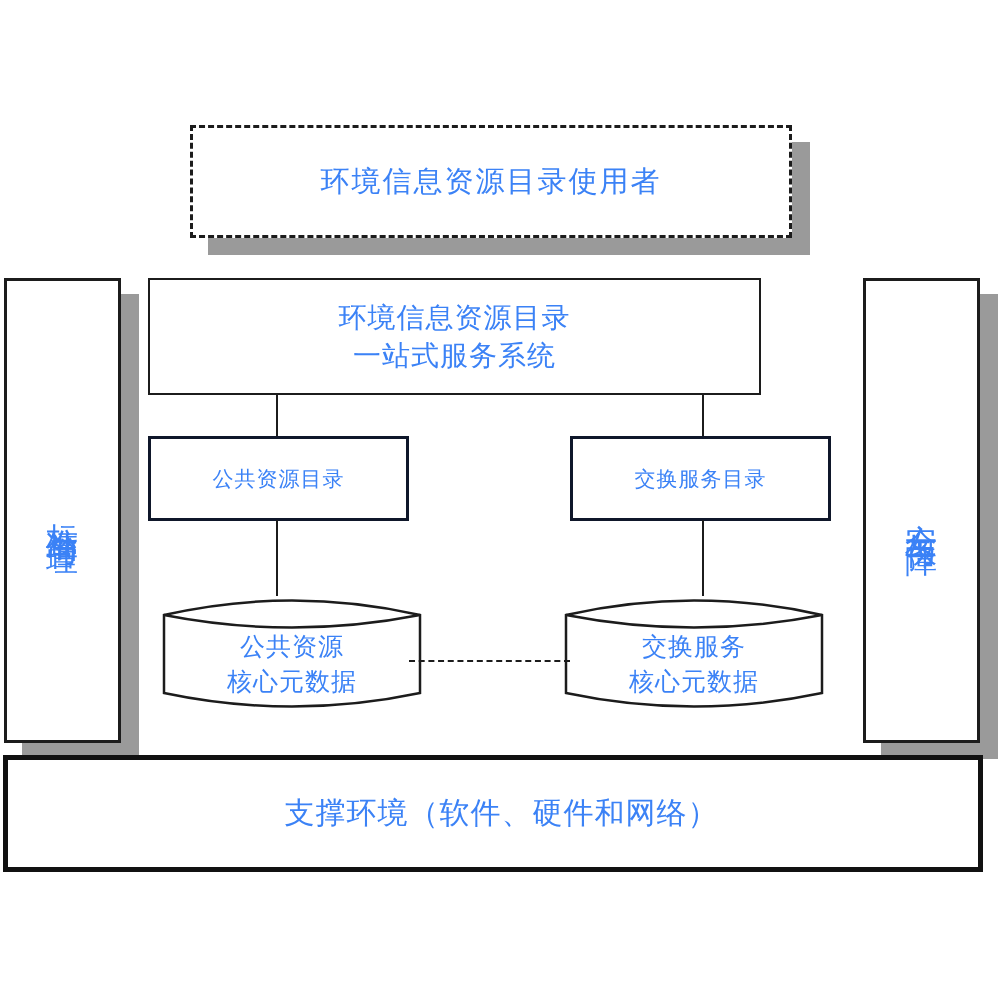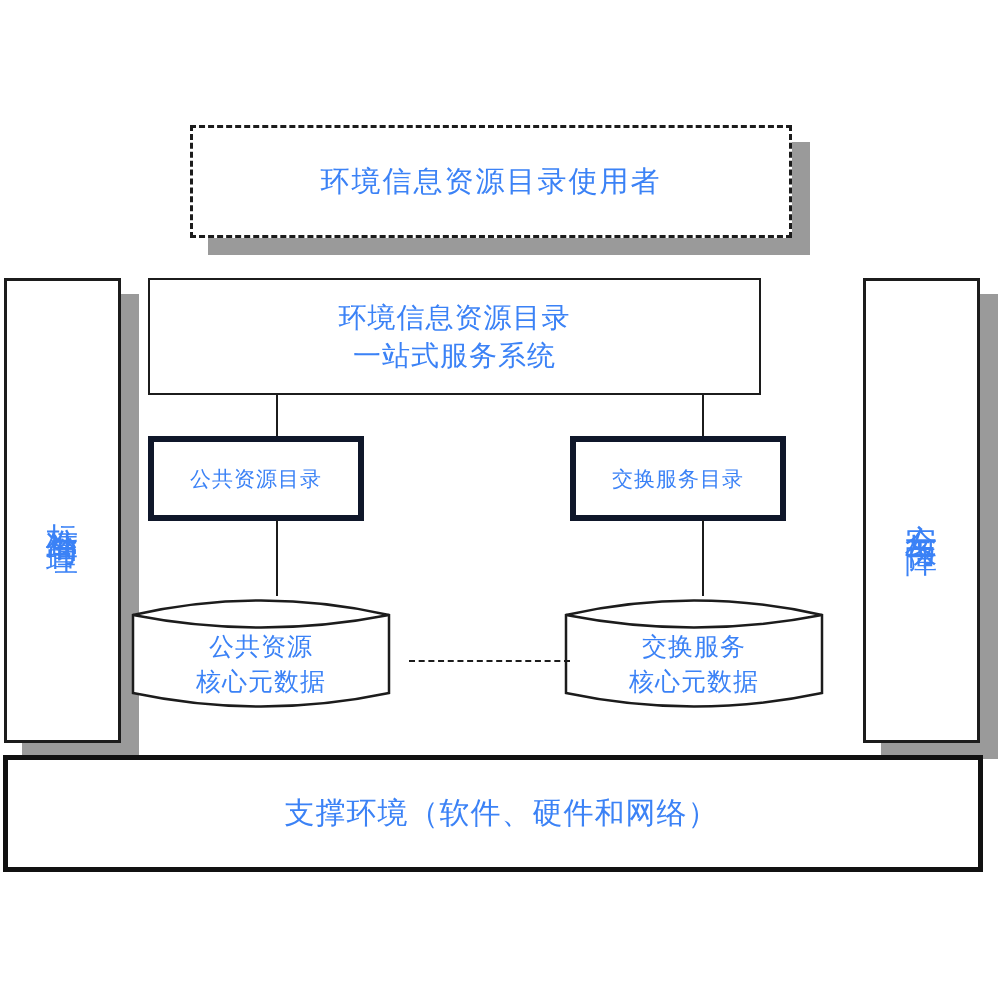--- a/index.html
+++ b/index.html
@@ -51,32 +51,32 @@
     left: 148px; top: 278px; width: 613px; height: 117px;
     border: 2px solid #1c1c1c;
     background: #ffffff;
     display: flex; flex-direction: column; align-items: center; justify-content: center;
     font-size: 28px; line-height: 38px; letter-spacing: 1px;
     text-align: center;
   }
 
   
   .catalog-box {
-    top: 436px; width: 216px; height: 85px;
-    border: 6px solid #0f172a;
+    top: 436px; width: 261px; height: 85px;
+    border: 3px solid #0f172a;
     background: #ffffff;
     display: flex; align-items: center; justify-content: center;
     font-size: 21px; letter-spacing: 1px;
   }
   .catalog-left  { left: 148px; }
   .catalog-right { left: 570px; text-align: center; }
 
   
   .db { top: 593px; width: 262px; height: 124px; }
-  .db-left  { left: 130px; }
+  .db-left  { left: 161px; }
   .db-right { left: 563px; }
   .db svg { position: absolute; left: 0; top: 0; width: 100%; height: 100%; }
   .db .db-label {
     position: absolute; left: 0; top: 36px; width: 100%;
     text-align: center;
     font-size: 25px; line-height: 35px; letter-spacing: 1px;
   }
 
   
   .support-box {

